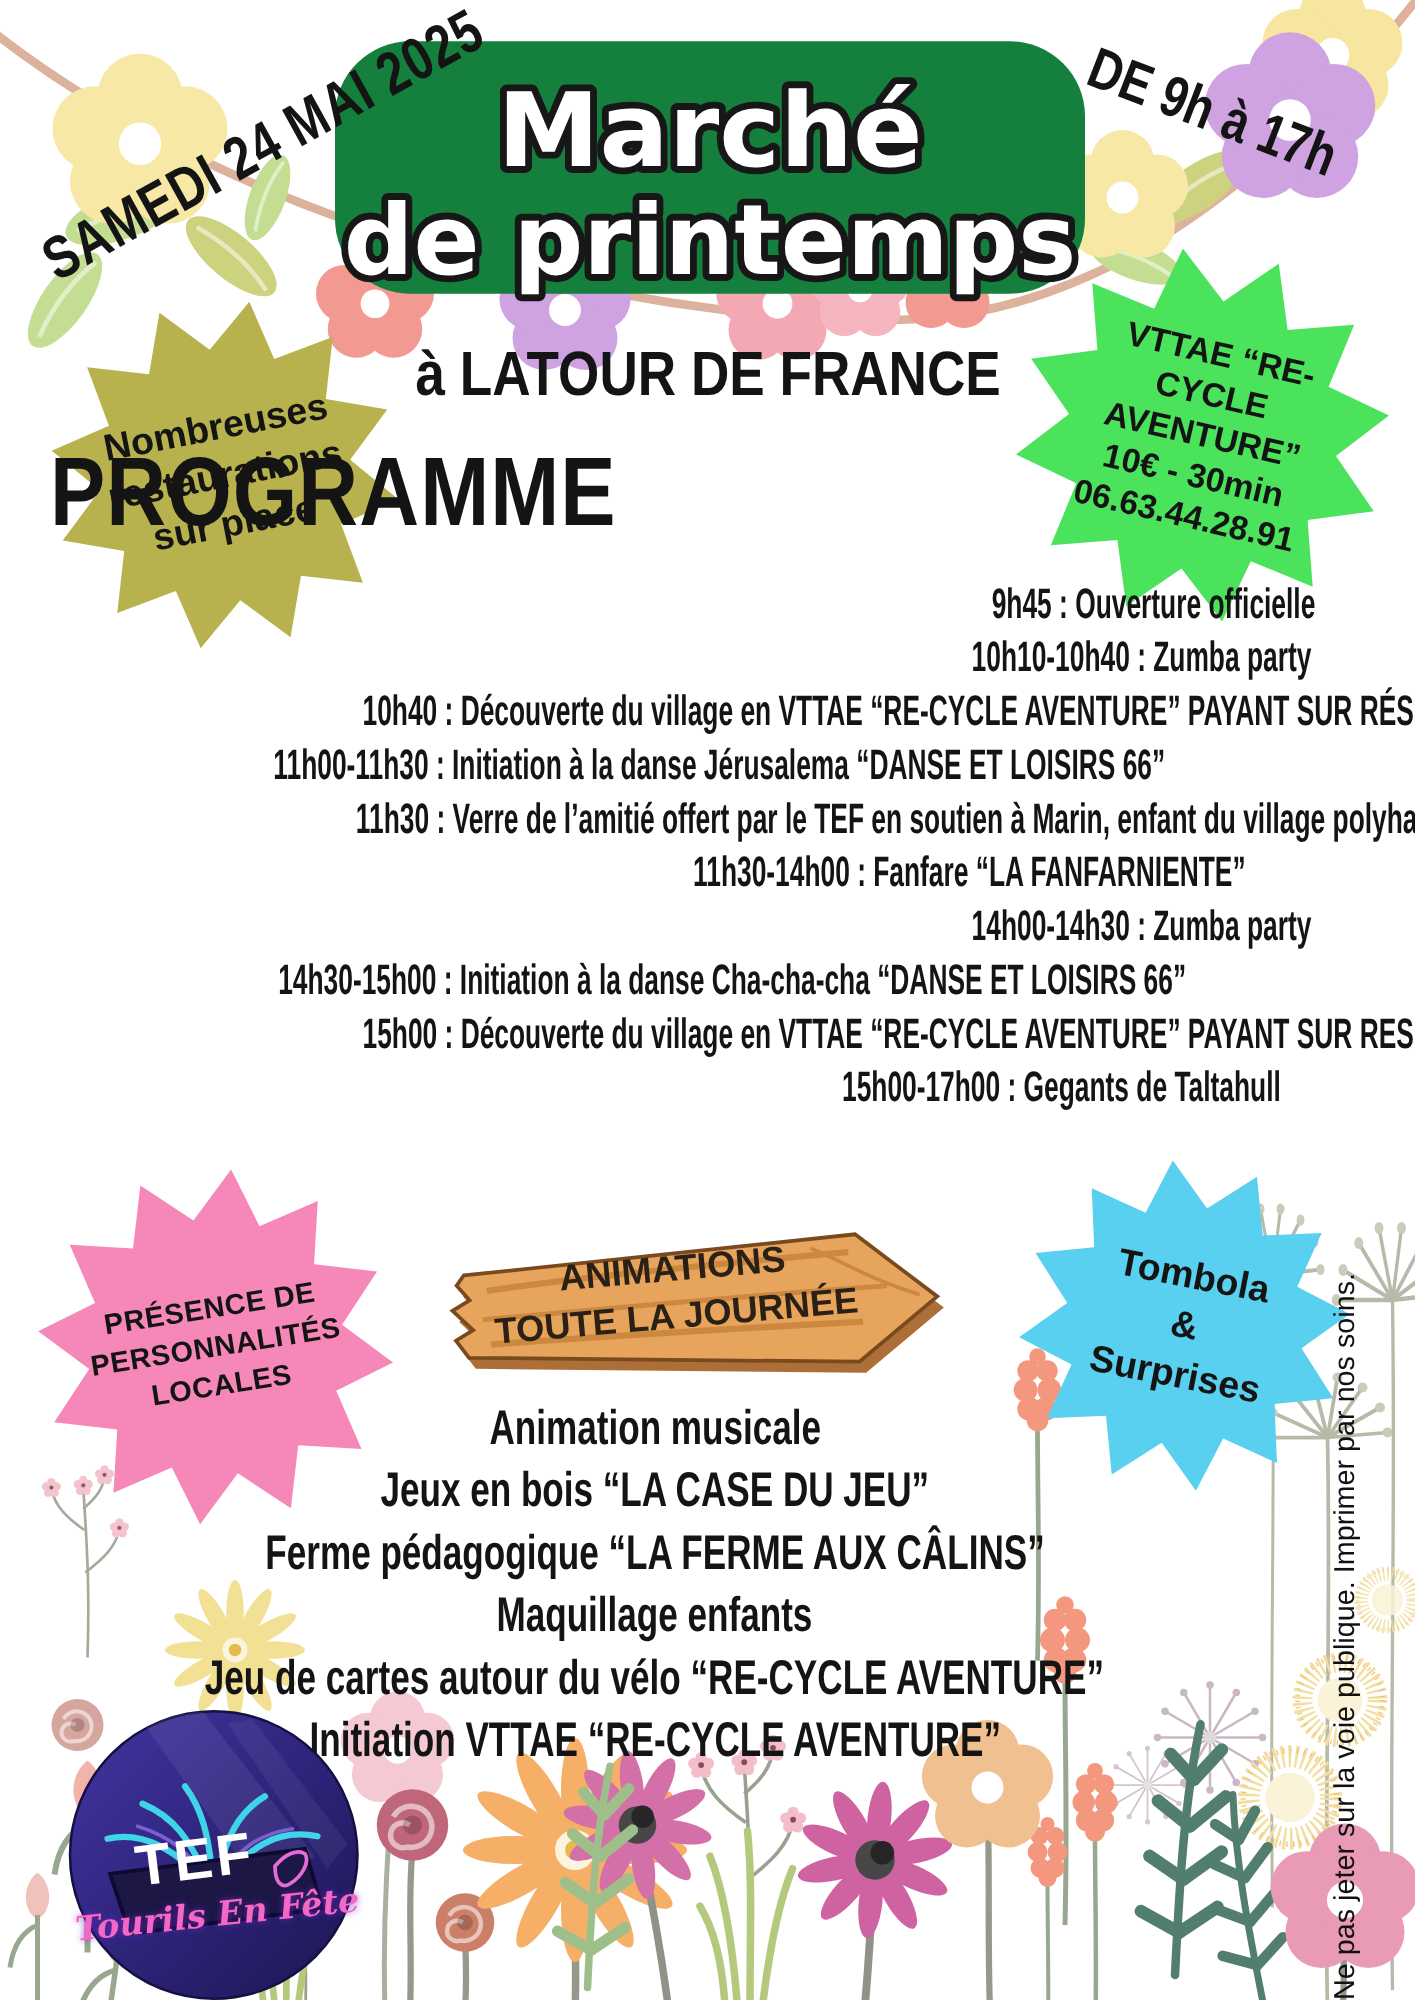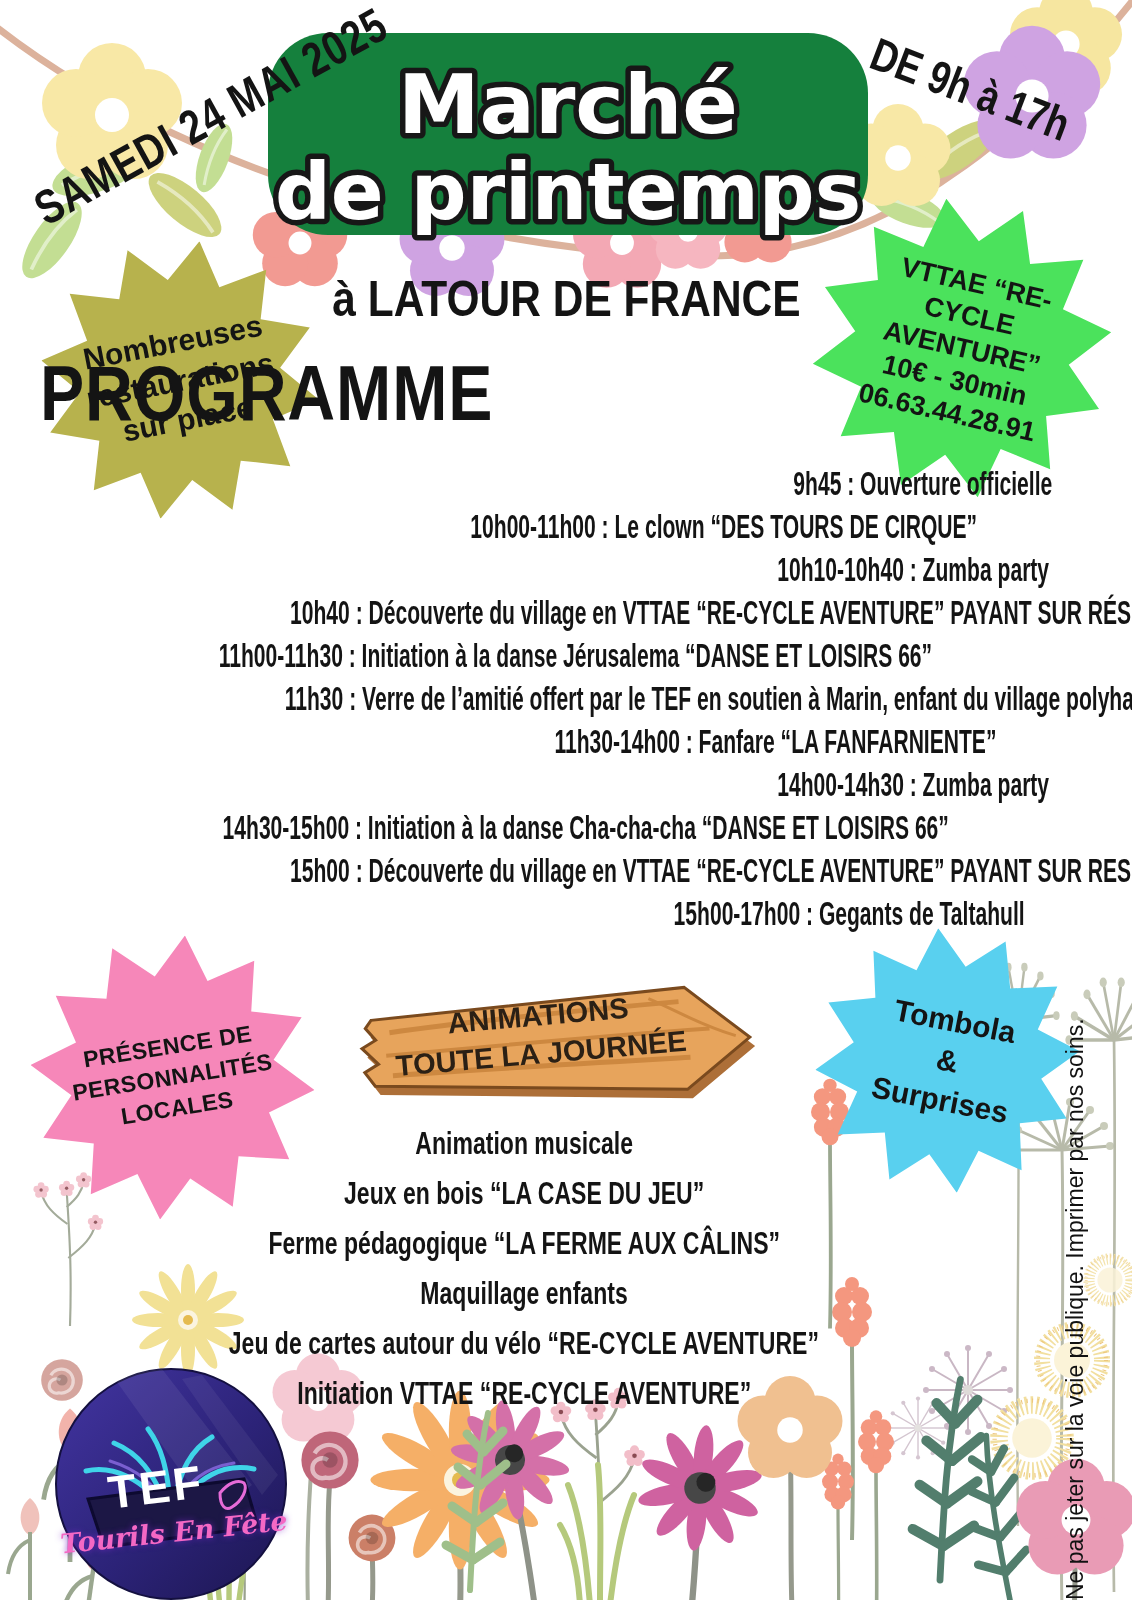--- a/index.html
+++ b/index.html
@@ -45,21 +45,21 @@
   .star-pink{left:30px;top:935px;width:285px;height:285px;background:#f687b9;transform:rotate(5deg);}
   .star-pink .star-inner{transform:rotate(-14deg);font-size:23px;line-height:31px;letter-spacing:.5px;}
   .star-blue{left:815px;top:928px;width:265px;height:265px;background:#59d0ef;transform:rotate(-4deg);}
   .star-blue .star-inner{transform:rotate(15deg);font-size:30px;line-height:40px;font-weight:700;}
   
   .sign{position:absolute;left:350px;top:972px;width:408px;height:148px;transform:rotate(-2deg);z-index:2;}
   .sign-text{position:absolute;left:40px;top:24px;width:300px;text-align:center;font-weight:900;
     font-size:29px;line-height:38px;color:#2b2015;transform:rotate(-3deg);white-space:nowrap;}
   
   .activities{position:absolute;left:0;top:1118px;width:1132px;z-index:3;}
-  .activities .line{width:1048px;text-align:center;font-weight:900;font-size:32px;height:50px;
+  .activities .line{width:1048px;text-align:center;font-weight:900;font-size:39px;height:50px;
     line-height:50px;white-space:nowrap;}
   .sq72{display:inline-block;transform:scaleX(.72);transform-origin:50% 50%;}
   
   .meadow{position:absolute;left:0;bottom:0;width:1132px;height:640px;z-index:1;pointer-events:none;}
   
   .logo{position:absolute;left:52px;top:1365px;width:238px;height:238px;z-index:4;}
   .logo-acronym{position:absolute;left:44px;top:95px;width:120px;text-align:center;color:#ffffff;
     font-weight:900;font-size:46px;letter-spacing:3px;transform:rotate(-7deg);}
   .logo-name{position:absolute;left:8px;top:152px;width:222px;text-align:center;color:#f468c4;
     font-family:"DejaVu Serif",serif;font-style:italic;font-weight:bold;font-size:27px;
@@ -310,21 +310,20 @@
       <div>10€ - 30min</div>
       <div>06.63.44.28.91</div>
     </div>
   </div>
 
   <div class="location"><span class="sq85">à LATOUR DE FRANCE</span></div>
   <div class="program-heading"><span class="sq85">PROGRAMME</span></div>
 
   <div class="program">
     <div class="line"><span class="sq62">9h45 : Ouverture officielle</span></div>
-    <div class="line"><span class="sq62">10h00-11h00 : Le clown “DES TOURS DE CIRQUE”</span></div>
     <div class="line"><span class="sq62">10h10-10h40 : Zumba party</span></div>
     <div class="line"><span class="sq62">10h40 : Découverte du village en VTTAE “RE-CYCLE AVENTURE” PAYANT SUR RÉSERVATION</span></div>
     <div class="line"><span class="sq62">11h00-11h30 : Initiation à la danse Jérusalema “DANSE ET LOISIRS 66”</span></div>
     <div class="line"><span class="sq62">11h30 : Verre de l’amitié offert par le TEF en soutien à Marin, enfant du village polyhandicapé</span></div>
     <div class="line"><span class="sq62">11h30-14h00 : Fanfare “LA FANFARNIENTE”</span></div>
     <div class="line"><span class="sq62">14h00-14h30 : Zumba party</span></div>
     <div class="line"><span class="sq62">14h30-15h00 : Initiation à la danse Cha-cha-cha “DANSE ET LOISIRS 66”</span></div>
     <div class="line"><span class="sq62">15h00 : Découverte du village en VTTAE “RE-CYCLE AVENTURE” PAYANT SUR RESERVATION</span></div>
     <div class="line"><span class="sq62">15h00-17h00 : Gegants de Taltahull</span></div>
   </div>

